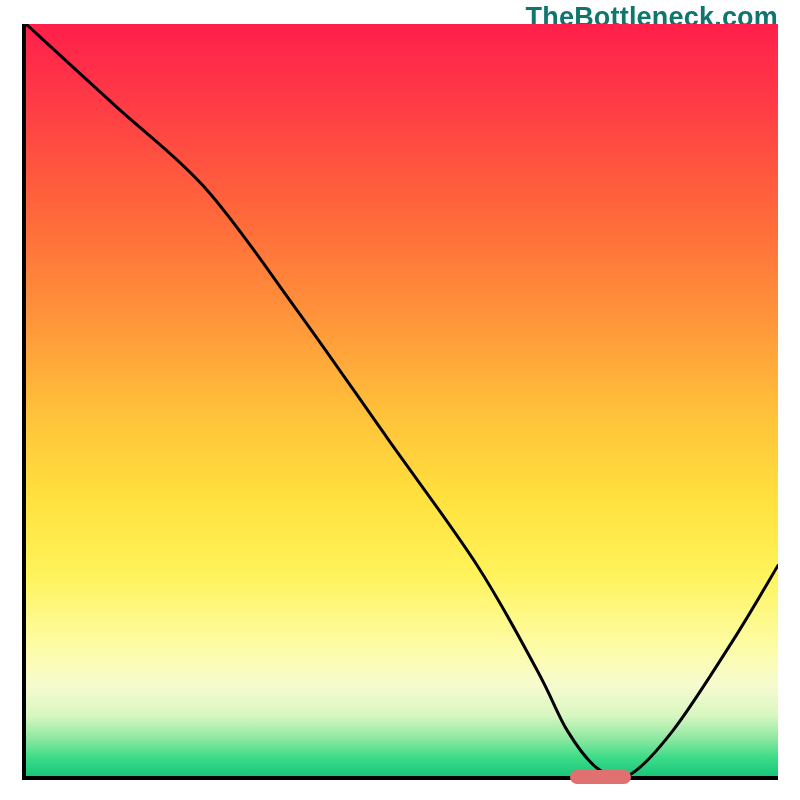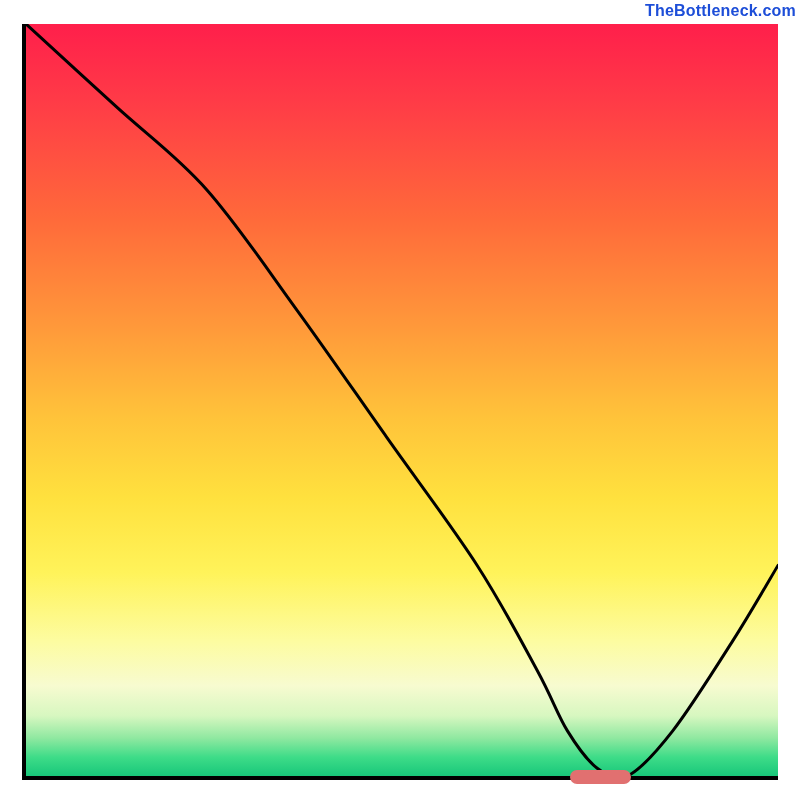--- a/index.html
+++ b/index.html
@@ -5,25 +5,25 @@
   * { margin: 0; padding: 0; box-sizing: border-box; }
   html, body { width: 800px; height: 800px; overflow: hidden; background: #fff; }
   .stage {
     position: relative;
     width: 800px;
     height: 800px;
   }
   .watermark {
     position: absolute;
     top: 2px;
-    right: 4px;
+    right: 22px;
     font-family: Arial, Helvetica, sans-serif;
-    font-size: 16px;
+    font-size: 27px;
     font-weight: 600;
-    color: #1d4ed8;
+    color: #0f766e;
     letter-spacing: 0.2px;
   }
   .plot {
     position: absolute;
     left: 22px;
     top: 24px;
     width: 756px;
     height: 756px;
     border-left: 4px solid #000;
     border-bottom: 4px solid #000;

